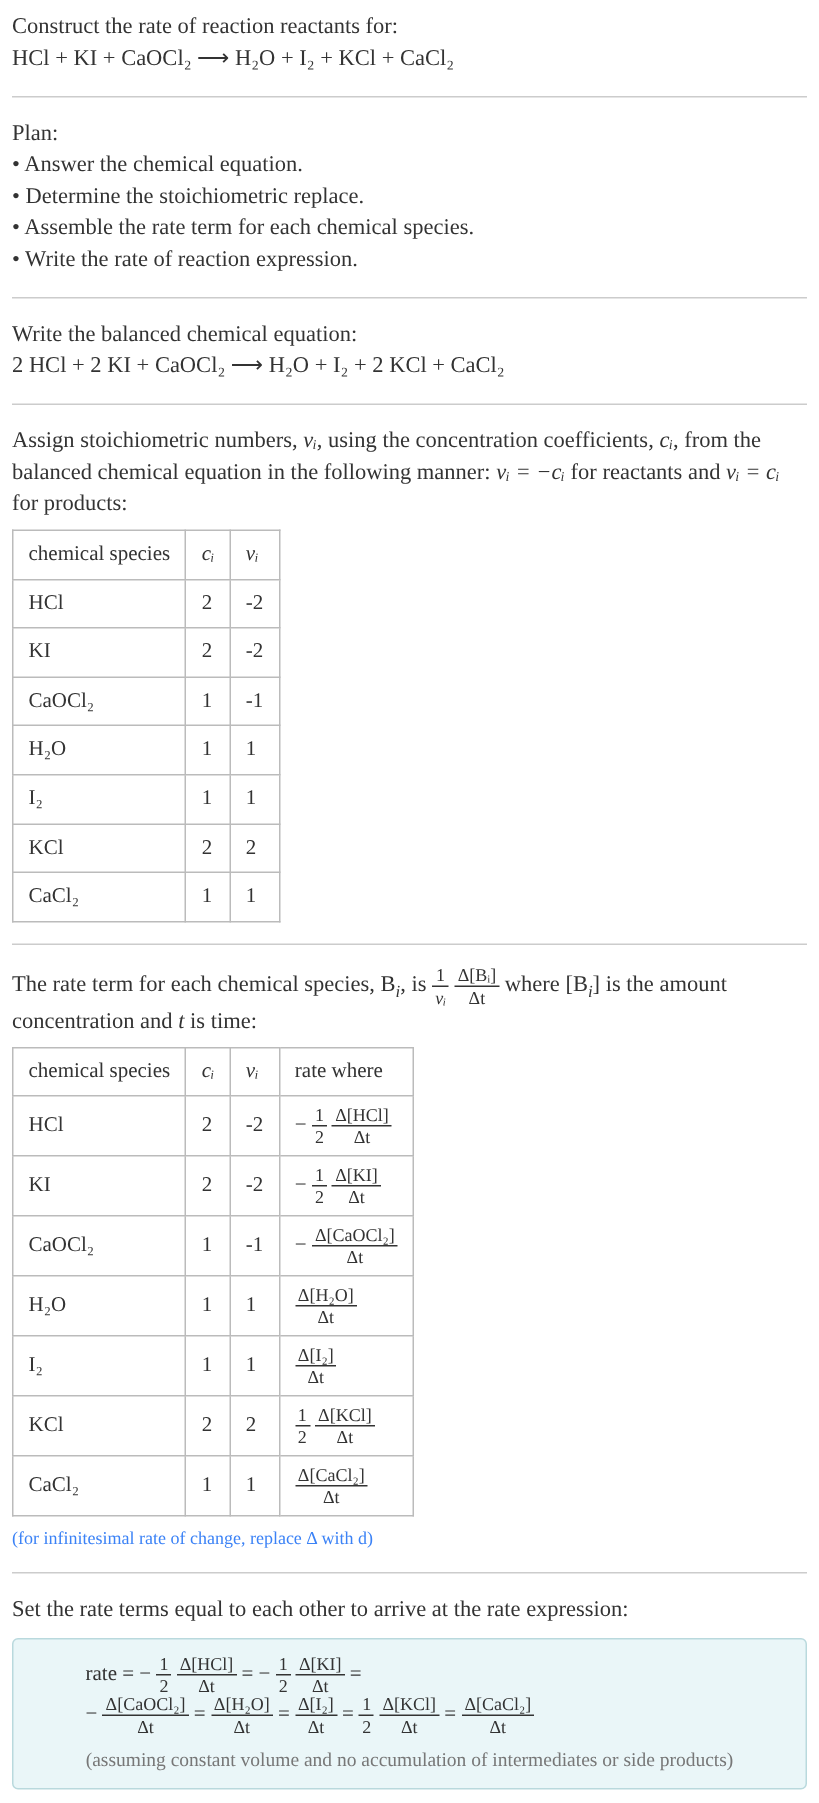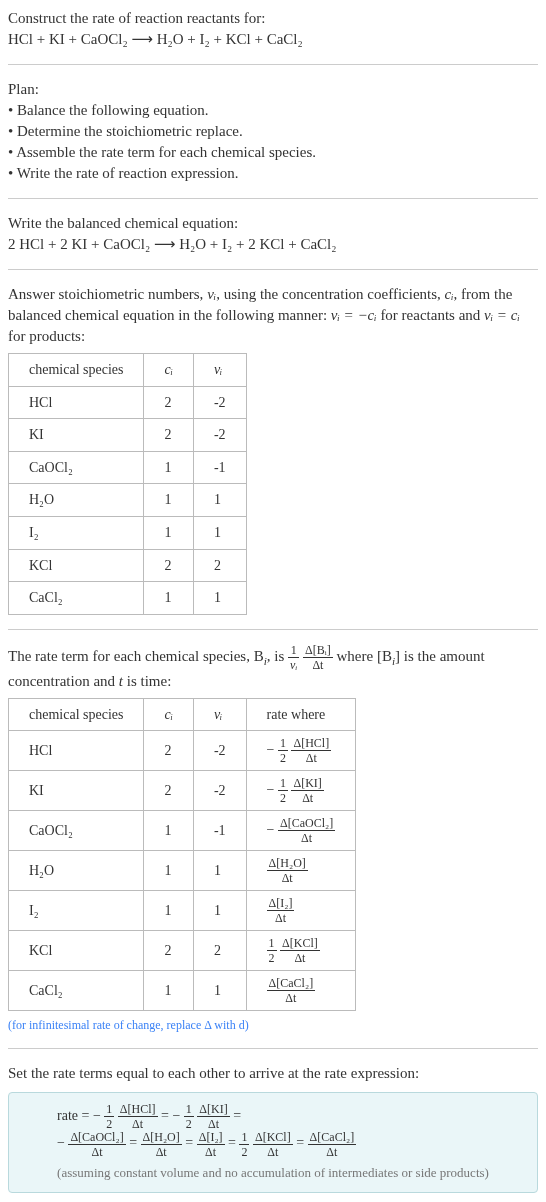--- a/index.html
+++ b/index.html
@@ -18,21 +18,21 @@
     margin: 14px 0;
   }
   .sub { font-size: 0.75em; vertical-align: sub; }
   .italic { font-style: italic; }
   table {
     border-collapse: collapse;
     margin: 6px 0;
   }
   th, td {
     border: 1px solid #bbb;
-    padding: 6px 20px;
+    padding: 6px 10px;
     text-align: left;
     font-size: 14px;
   }
   th {
     font-weight: normal;
     background: #fff;
   }
   .frac {
     display: inline-block;
     text-align: center;
@@ -79,34 +79,34 @@
 </style>
 </head>
 <body>
 
 <div>Construct the rate of reaction reactants for:</div>
 <div>HCl + KI + CaOCl₂  ⟶  H₂O + I₂ + KCl + CaCl₂</div>
 
 <hr>
 
 <div>Plan:</div>
-<div>• Balance the following equation.</div>
+<div>• Answer the chemical equation.</div>
 <div>• Determine the stoichiometric replace.</div>
 <div>• Assemble the rate term for each chemical species.</div>
 <div>• Write the rate of reaction expression.</div>
 
 <hr>
 
 <div>Write the balanced chemical equation:</div>
 <div>2 HCl + 2 KI + CaOCl₂  ⟶  H₂O + I₂ + 2 KCl + CaCl₂</div>
 
 <hr>
 
 <div>
-  <span>Answer stoichiometric numbers, </span><span class="italic">νᵢ</span><span>, using the concentration coefficients, </span><span class="italic">cᵢ</span><span>, from the balanced chemical equation in the following manner: </span><span class="italic">νᵢ = −cᵢ</span><span> for reactants and </span><span class="italic">νᵢ = cᵢ</span><span> for products:</span>
+  <span>Assign stoichiometric numbers, </span><span class="italic">νᵢ</span><span>, using the concentration coefficients, </span><span class="italic">cᵢ</span><span>, from the balanced chemical equation in the following manner: </span><span class="italic">νᵢ = −cᵢ</span><span> for reactants and </span><span class="italic">νᵢ = cᵢ</span><span> for products:</span>
 </div>
 
 <table>
   <tbody>
       <tr>
     <th>chemical species</th>
     <th><span class="italic">cᵢ</span></th>
     <th><span class="italic">νᵢ</span></th>
   </tr>
   <tr>

